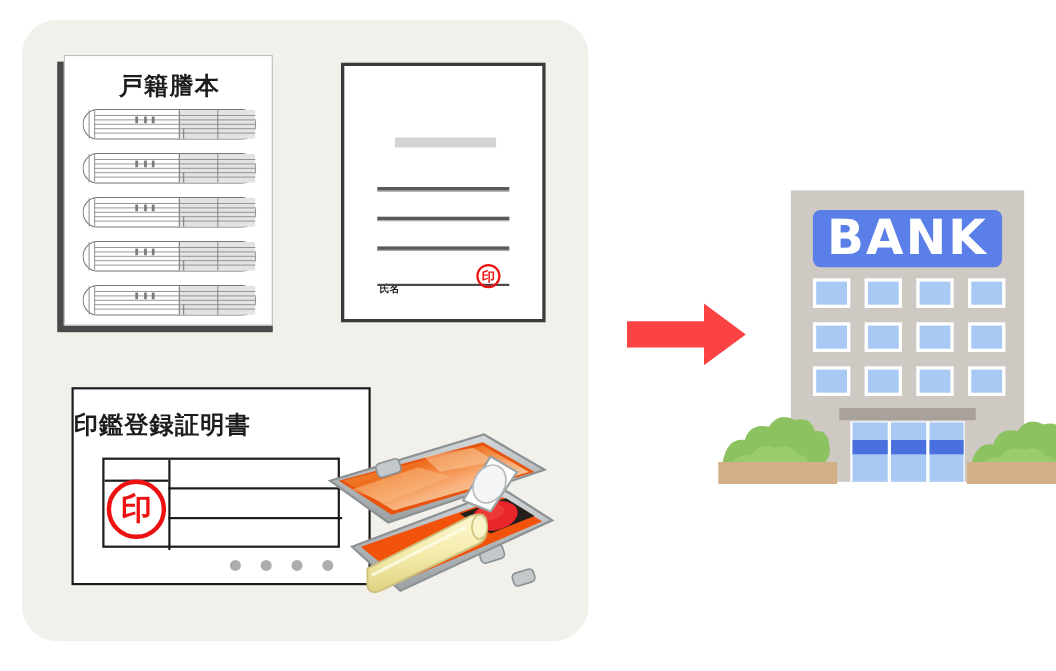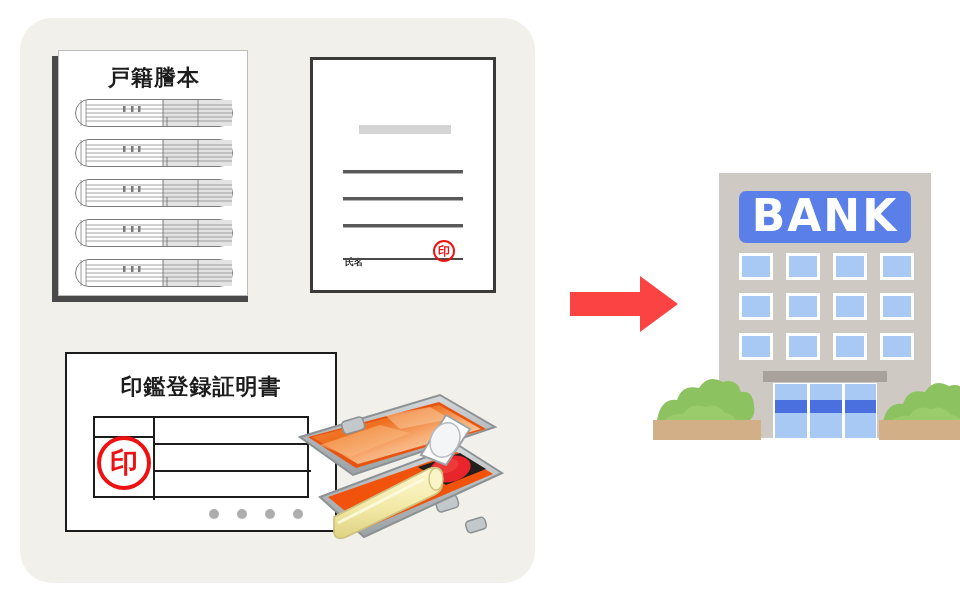--- a/index.html
+++ b/index.html
@@ -119,21 +119,21 @@
     left: 65px; top: 352px;
     width: 272px; height: 180px;
     background: #FFFFFF;
     border: 2px solid #1C1C1C;
     box-sizing: border-box;
   }
   #doc-seal-cert .title {
     position: absolute;
     left: 0; top: 18px;
     width: 268px;
-    text-align: center;
+    text-align: left;
     font-size: 22px;
     font-weight: 600;
     color: #1C1C1C;
     letter-spacing: 1px;
   }
   #doc-seal-cert .tbl {
     position: absolute;
     left: 26px; top: 62px;
     width: 216px; height: 82px;
     border: 2px solid #1C1C1C;

